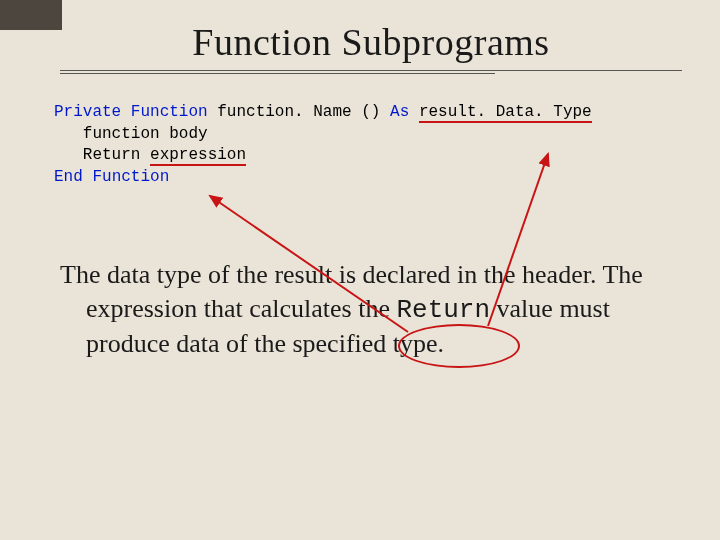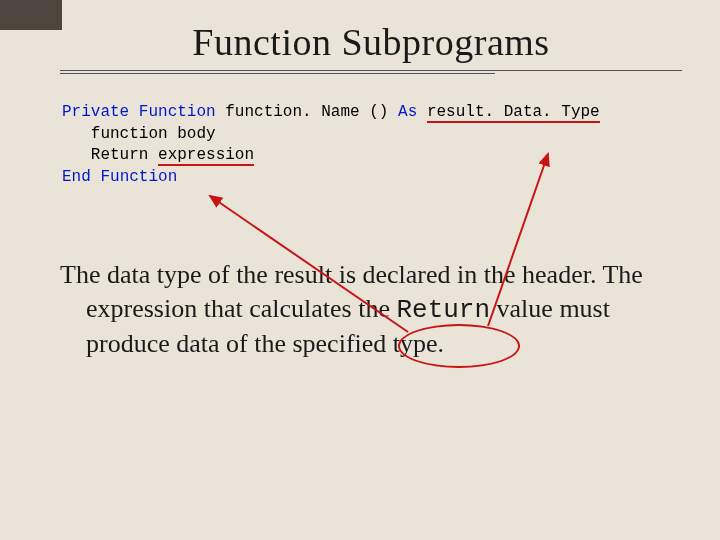--- a/index.html
+++ b/index.html
@@ -45,21 +45,21 @@
   }
   hr.rule.short {
     width: 70%;
   }
   .code {
     font-family: "Courier New", Courier, monospace;
     font-size: 16px;
     line-height: 1.35;
     white-space: pre;
     color: #000;
-    margin-left: 12px;
+    margin-left: 4px;
     position: relative;
   }
   .kw { color: #0018cc; }
   .ul-red {
     border-bottom: 2px solid #c81414;
     padding-bottom: 0px;
   }
   .body-para {
     font-size: 26px;
     line-height: 1.28;

